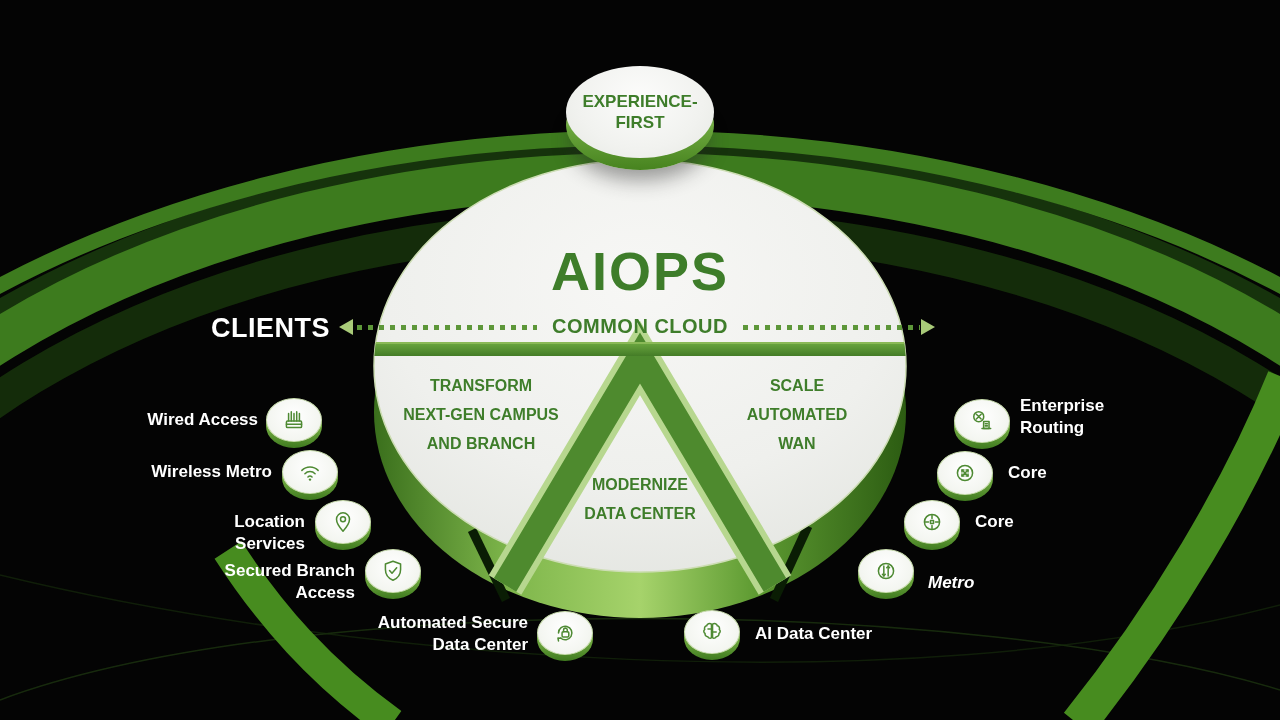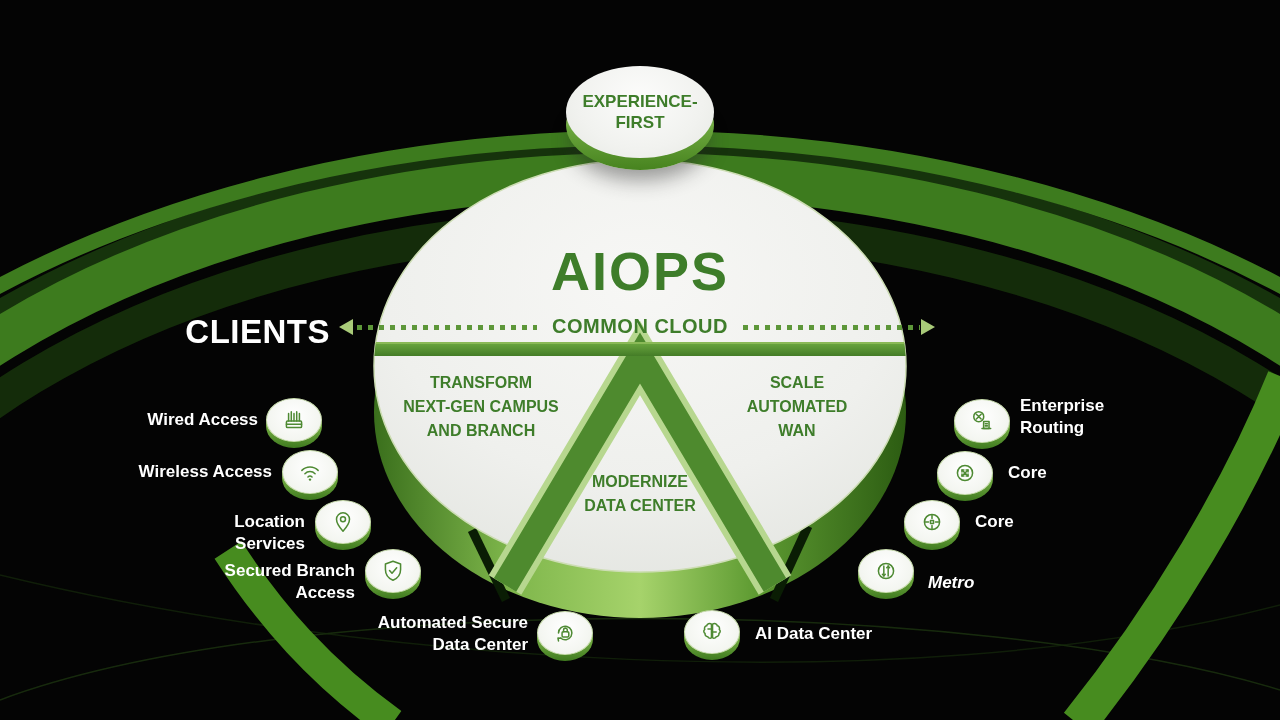--- a/index.html
+++ b/index.html
@@ -5,33 +5,33 @@
   html,body { margin:0; padding:0; background:#000; }
   .stage {
     position:relative; width:1280px; height:720px; overflow:hidden;
     background:#040404;
     font-family:"Liberation Sans", sans-serif;
   }
   .stage * { box-sizing:border-box; }
   svg.bg { position:absolute; left:0; top:0; z-index:1; }
   .axis-label {
     position:absolute; z-index:4; color:#ffffff; font-weight:800;
-    font-size:33px; letter-spacing:.5px;
+    font-size:27px; letter-spacing:.5px;
   }
   .hub-title {
     position:absolute; z-index:4; color:#3e7d2a; font-weight:800;
     font-size:54px; letter-spacing:2px; text-align:center;
   }
   .band-label {
     position:absolute; z-index:4; color:#3e7d2a; font-weight:800;
     font-size:20px; letter-spacing:.5px; text-align:center;
   }
   .seg-label {
     position:absolute; z-index:4; color:#3e7d2a; font-weight:800;
-    font-size:16px; line-height:24px; text-align:center; white-space:pre-line;
+    font-size:16px; line-height:29px; text-align:center; white-space:pre-line;
   }
   .item-label {
     position:absolute; z-index:4; color:#ffffff; font-weight:700;
     font-size:17px; line-height:22px; white-space:pre-line;
   }
   .r { text-align:right; }
 
   
   .dots {
     position:absolute; z-index:3; height:5px;
@@ -162,21 +162,21 @@
     <div class="pbase"></div>
     <div class="pface">
       <svg width="26" height="26" viewBox="0 0 24 24">
         <rect x="5" y="13" width="14" height="6" rx="1"></rect>
         <path d="M5 16h14"></path>
         <path d="M7 13V6 M9.5 13V4.5 M12 13V6 M14.5 13V4.5 M17 13V6"></path>
       </svg>
     </div>
   </div>
 
-  <div class="item-label r" style="left:132px; top:461px; width:140px;">Wireless Access</div>
+  <div class="item-label r" style="left:132px; top:461px; width:140px;">Wireless Metro</div>
   <div class="pill" style="left:282px; top:450px;">
     <div class="pbase"></div>
     <div class="pface">
       <svg width="26" height="26" viewBox="0 0 24 24">
         <path d="M4.5 10.5a10.6 10.6 0 0 1 15 0"></path>
         <path d="M7.3 13.6a6.6 6.6 0 0 1 9.4 0"></path>
         <path d="M10.1 16.6a2.7 2.7 0 0 1 3.8 0"></path>
         <circle cx="12" cy="19" r="1.1" fill="#4e8a33" stroke="none"></circle>
       </svg>
     </div>

